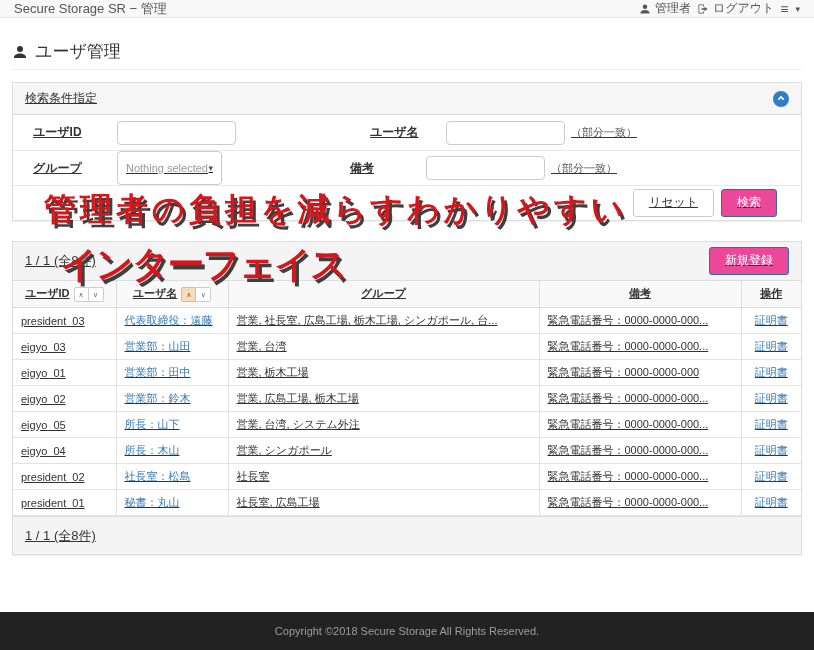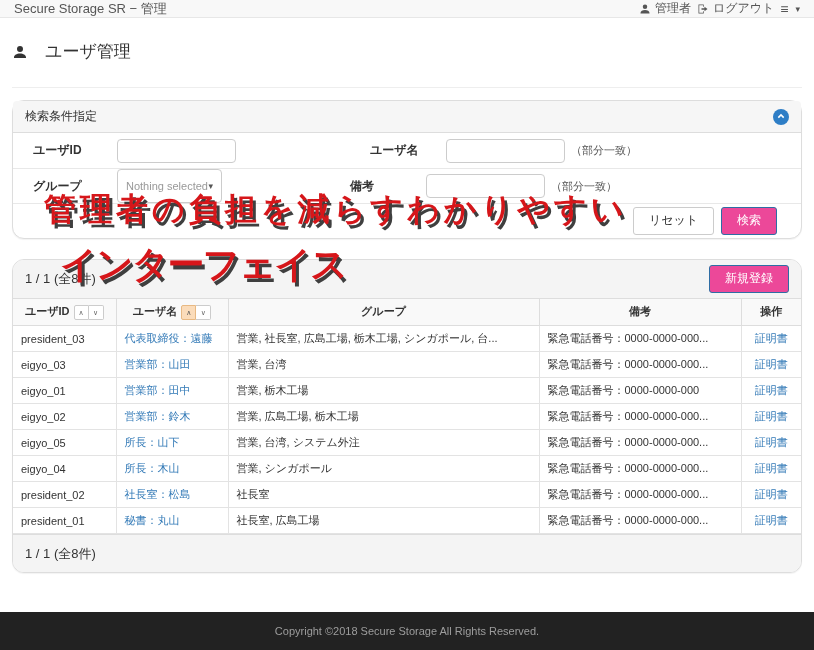--- a/index.html
+++ b/index.html
@@ -18,26 +18,26 @@
     padding: 0 14px; font-size: 13px; color: #555;
   }
   .navbar-right { display: flex; align-items: center; gap: 6px; font-size: 12px; color: #555; }
   .nav-item { display: flex; align-items: center; gap: 4px; cursor: pointer; }
   .nav-item svg { display: block; }
   .menu-btn { font-size: 14px; font-weight: bold; letter-spacing: 1px; }
   .menu-caret { font-size: 9px; margin-left: 2px; }
   
   .container { padding: 0 12px; }
   .page-header {
-    margin-top: 22px; padding-bottom: 24px; border-bottom: 1px solid #eee;
-    display: flex; align-items: center; gap: 17px; font-size: 17px; color: #333;
+    margin-top: 22px; padding-bottom: 6px; border-bottom: 1px solid #eee;
+    display: flex; align-items: center; gap: 7px; font-size: 17px; color: #333;
   }
   .page-header svg { display: block; }
   
-  .panel { border: 1px solid #ddd; border-radius: 12px; box-shadow: 0 1px 1px rgba(0,0,0,.05); background: #fff; }
+  .panel { border: 1px solid #ddd; border-radius: 0; box-shadow: 0 1px 1px rgba(0,0,0,.05); background: #fff; text-decoration: underline; }
   .search-panel { margin-top: 12px; }
   .panel-heading {
     background: #f6f6f6; border-bottom: 1px solid #ddd; border-radius: 4px 4px 0 0;
     padding: 7px 12px; font-size: 12px; color: #333;
     display: flex; align-items: center; justify-content: space-between;
   }
   .collapse-circle {
     width: 16px; height: 16px; border-radius: 50%; background: #2e7ec6;
     display: flex; align-items: center; justify-content: center; cursor: pointer;
   }

